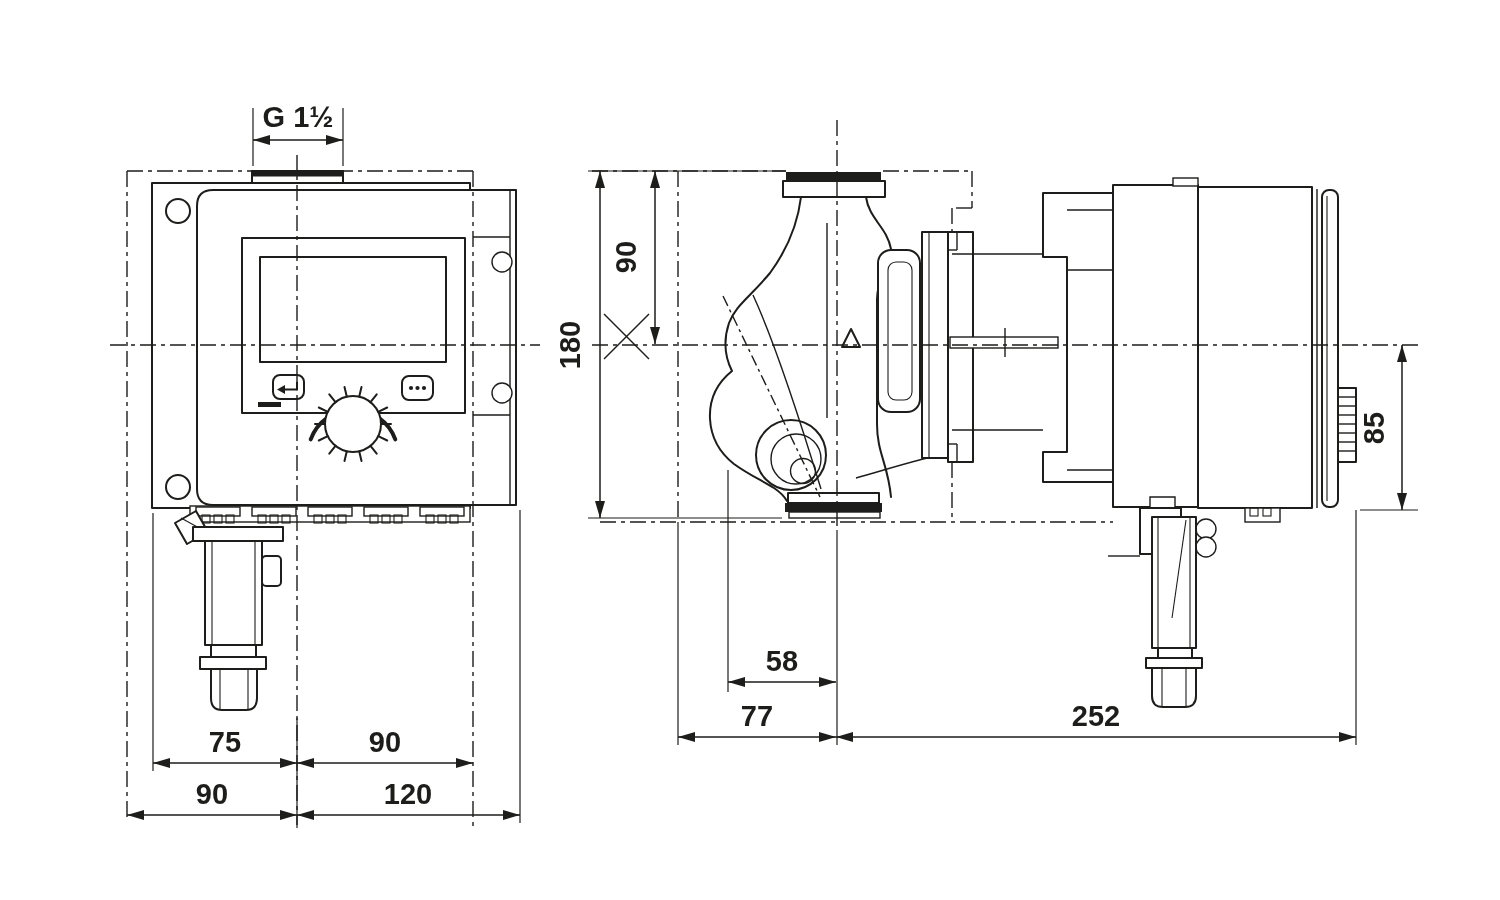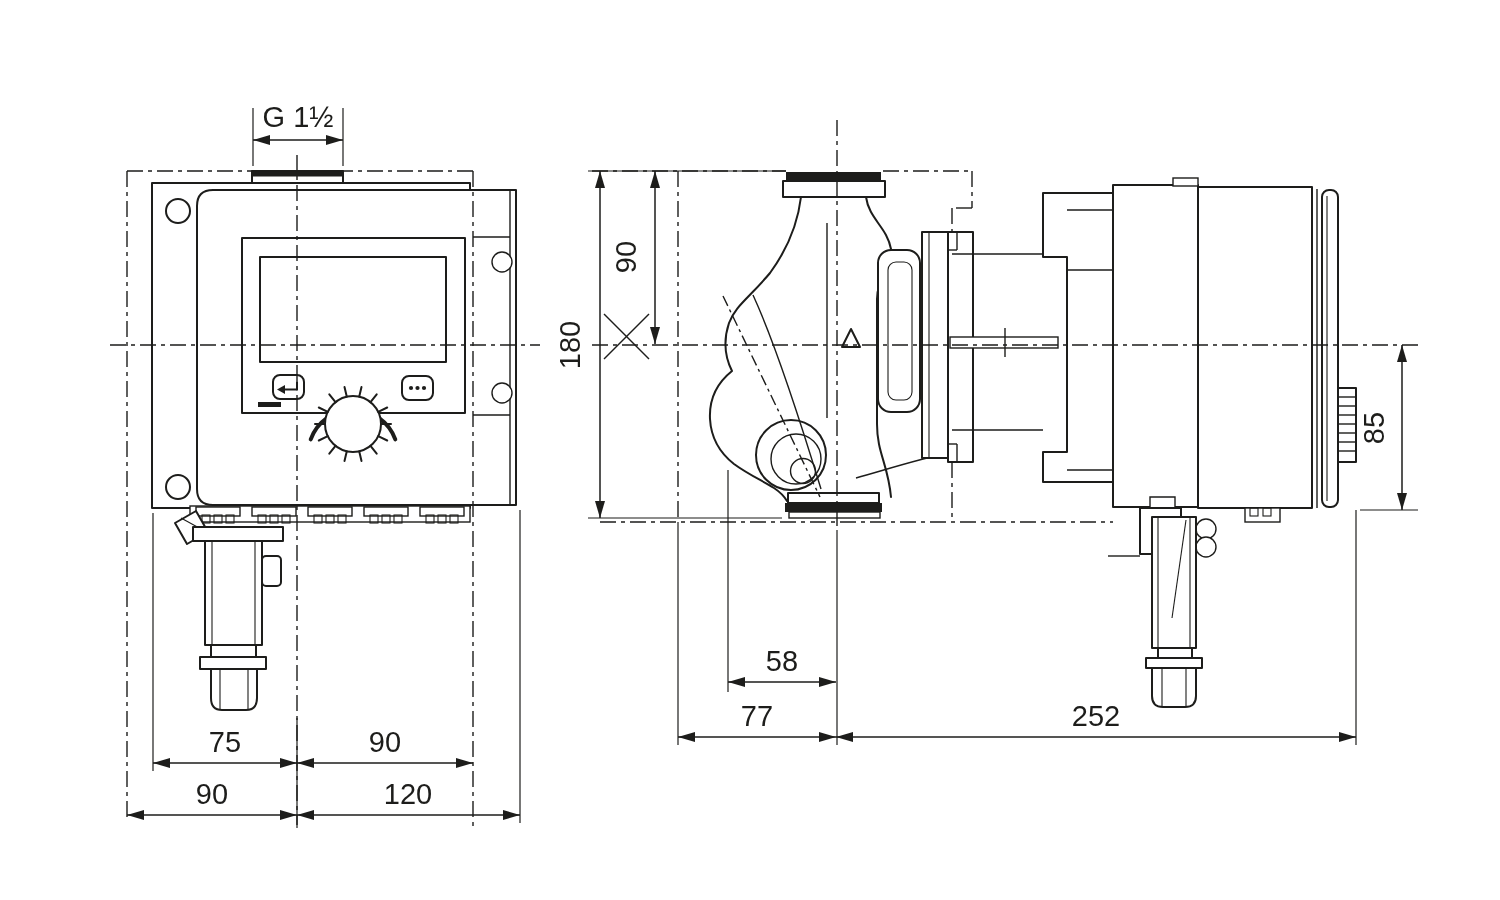--- a/index.html
+++ b/index.html
@@ -1,17 +1,17 @@
 <!DOCTYPE html>
 <html><head>
 <meta charset="utf-8">
 <style>
   html,body { margin:0; padding:0; background:#ffffff; }
   .stage { position:relative; width:1500px; height:900px; background:#ffffff; overflow:hidden;
-           font-family:"Liberation Sans", sans-serif; }
+           font-family:"Liberation Sans", sans-serif;font-weight:bold; }
   svg { display:block; }
   .o   { stroke:#1d1d1b; stroke-width:2;   fill:none; stroke-linecap:round; stroke-linejoin:round; }
   .ow  { stroke:#1d1d1b; stroke-width:2;   fill:#ffffff; stroke-linejoin:round; }
   .t   { stroke:#1d1d1b; stroke-width:1.4; fill:none; }
   .tw  { stroke:#1d1d1b; stroke-width:1.4; fill:#ffffff; }
   .th  { stroke:#1d1d1b; stroke-width:1.1; fill:none; }
   .dk  { fill:#1d1d1b; stroke:none; }
   .cl  { stroke:#1d1d1b; stroke-width:1.4; fill:none; stroke-dasharray:16 5 4 5; }
   .cl2 { stroke:#1d1d1b; stroke-width:1.4; fill:none; stroke-dasharray:11 4 3 4; }
   .dim { stroke:#1d1d1b; stroke-width:1.5; fill:none; }

